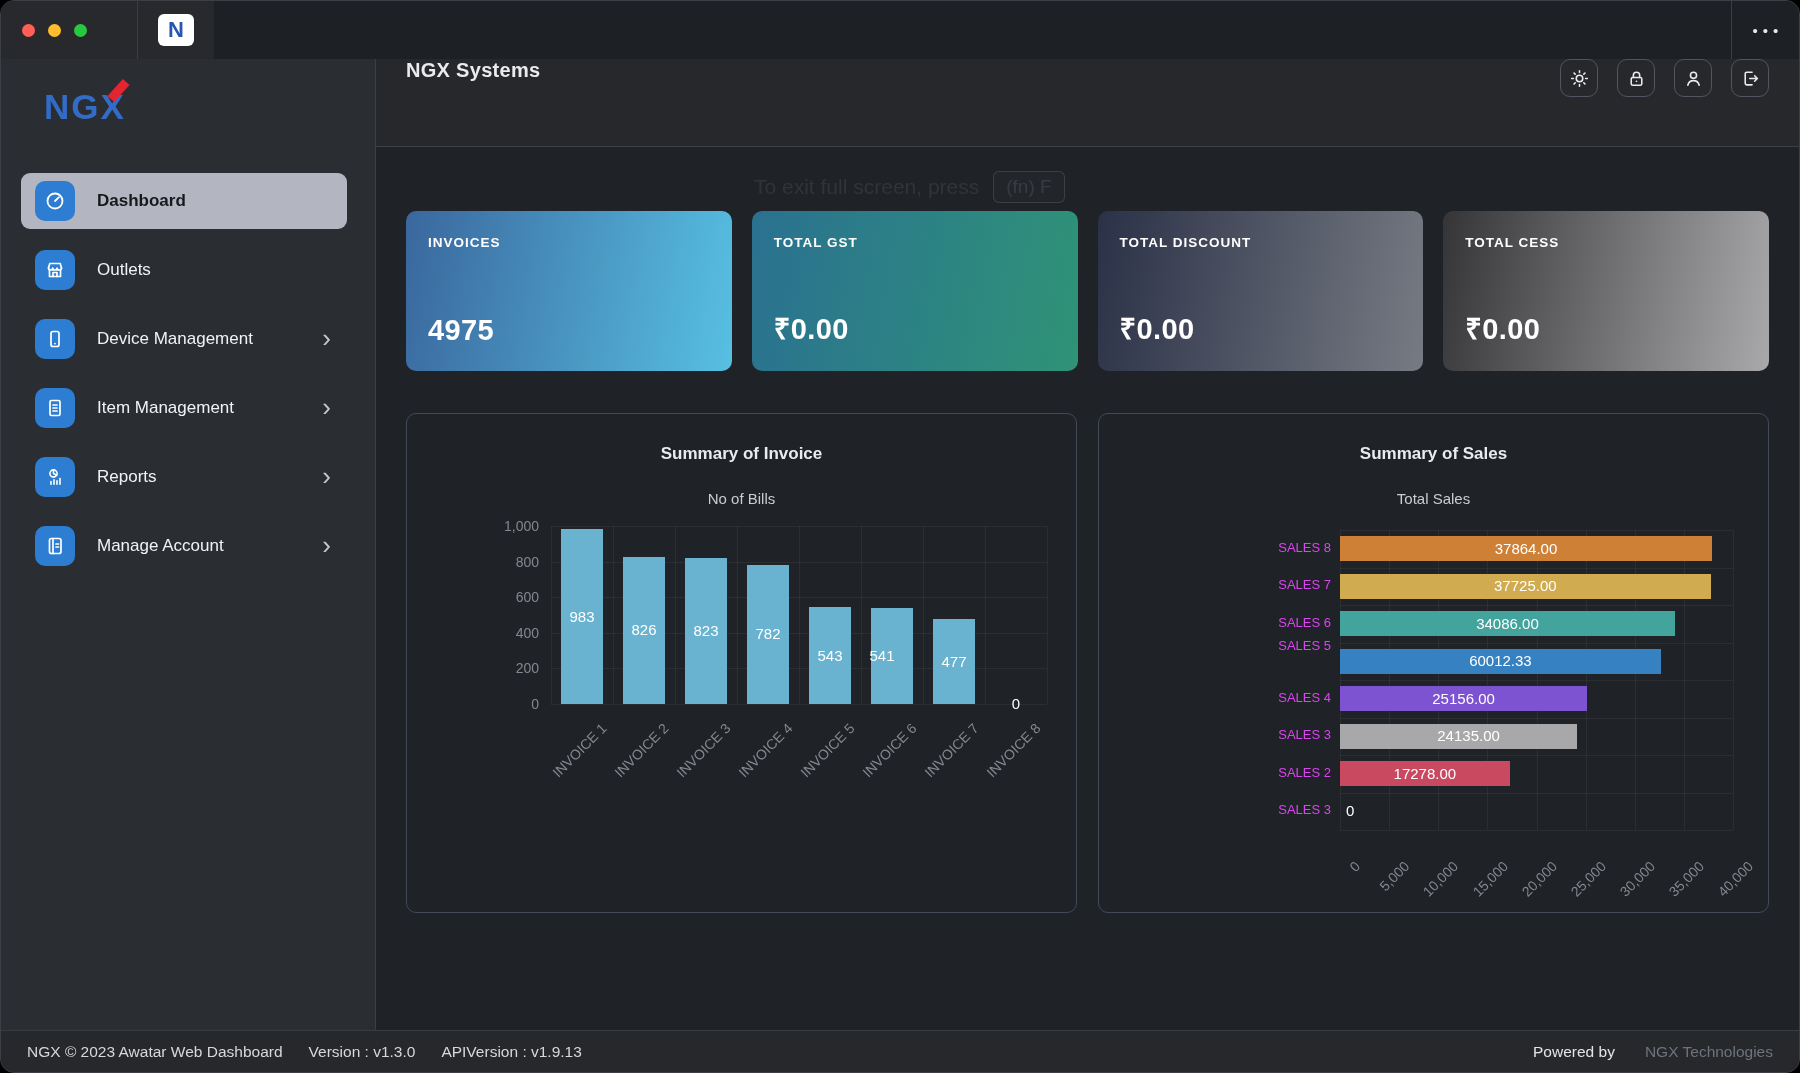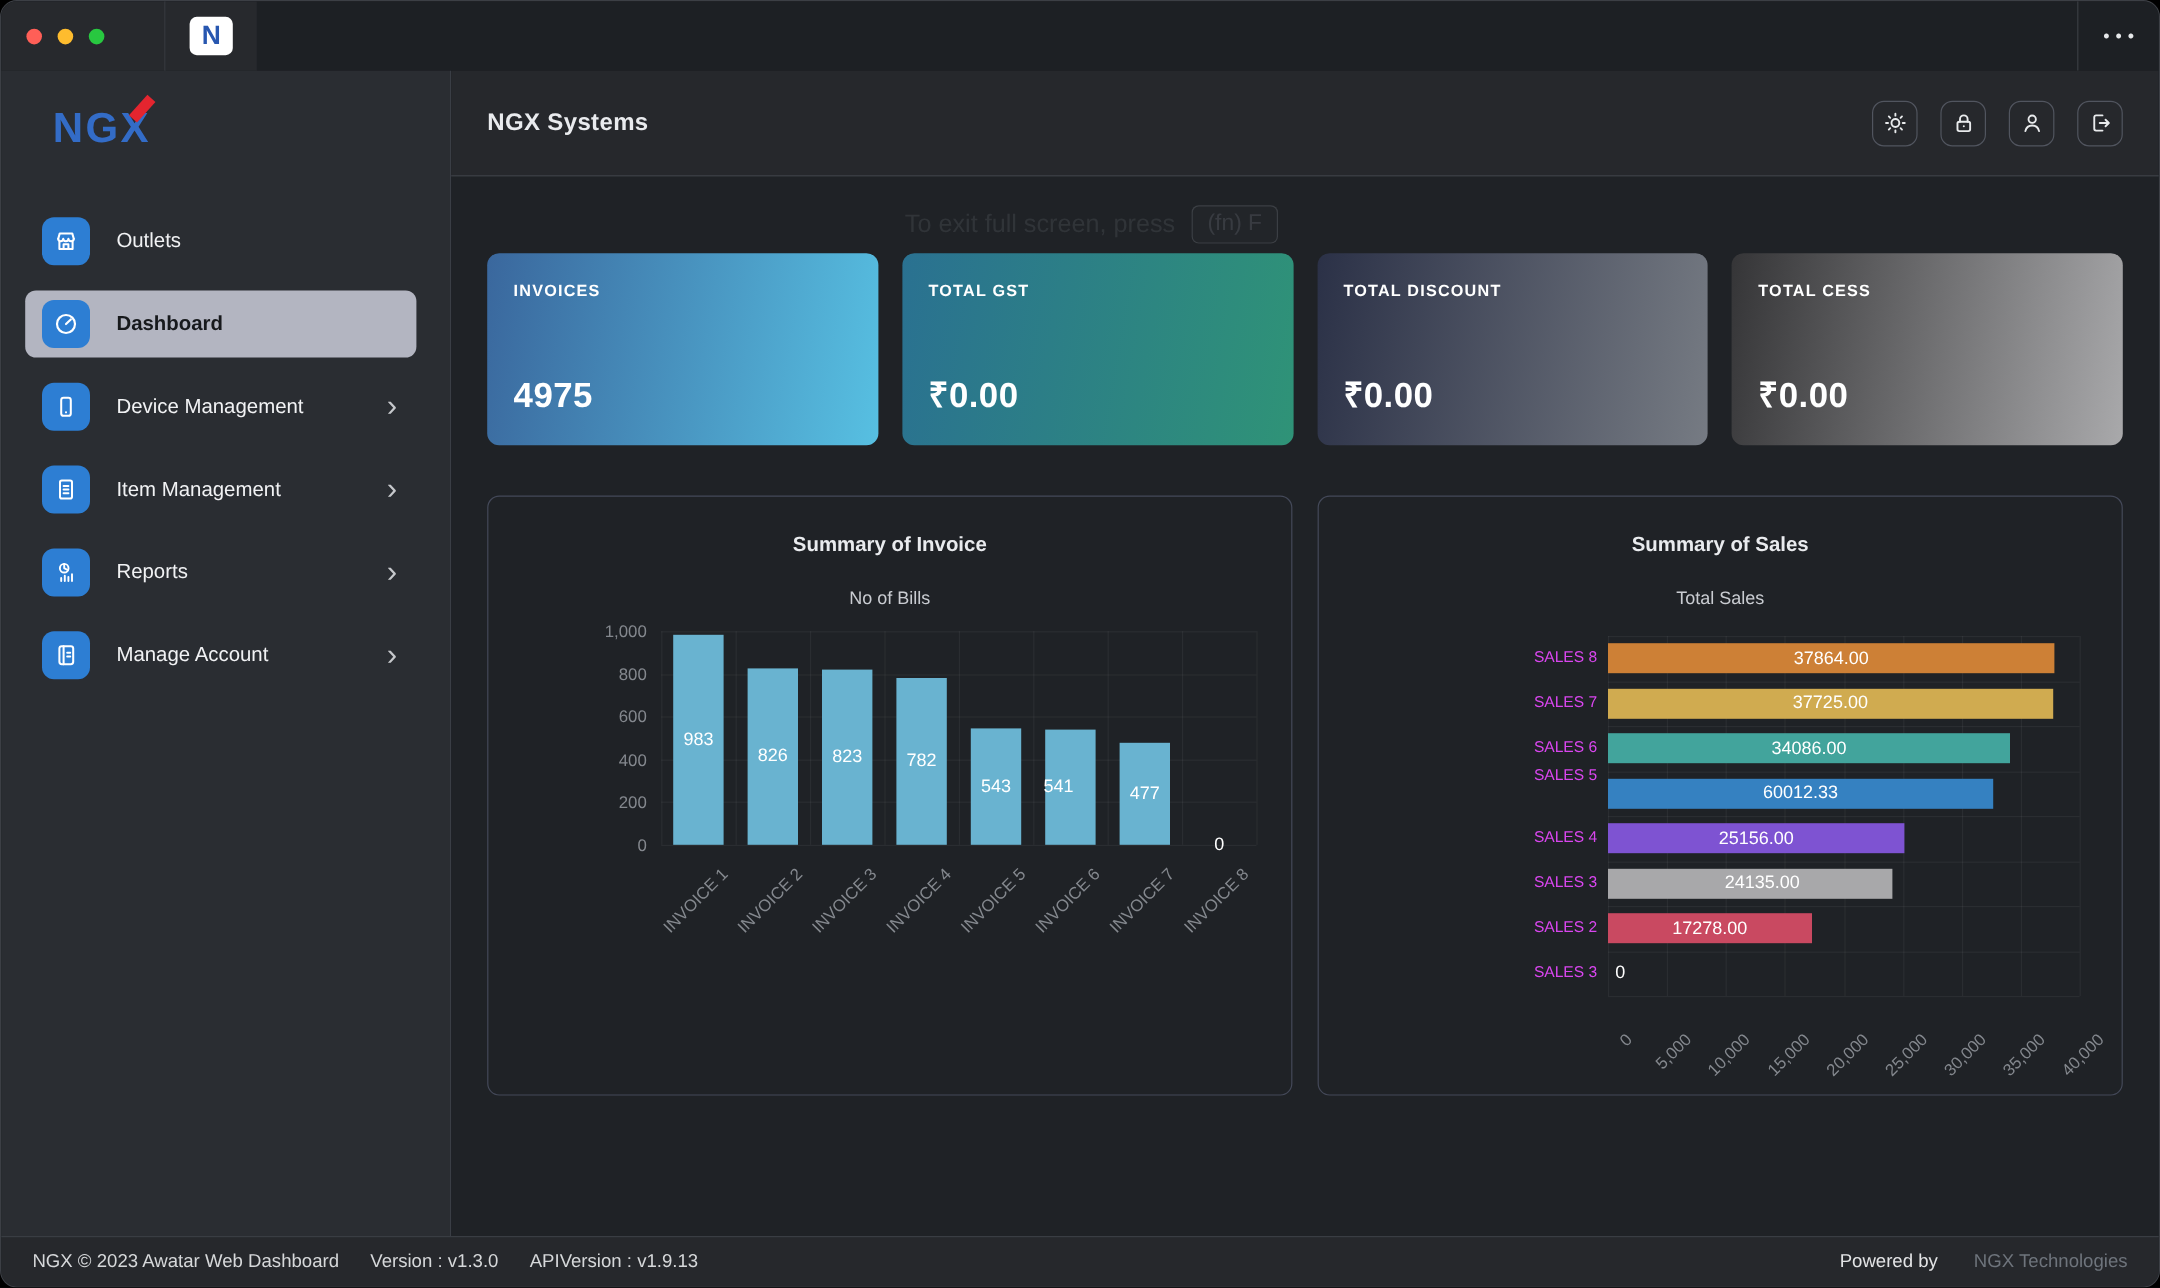--- a/index.html
+++ b/index.html
@@ -29,21 +29,21 @@
   .nav-item{height:56px;margin:0 28px 13px 20px;border-radius:9px;display:flex;align-items:center;
             padding:0 16px 0 14px;cursor:pointer;}
   .nav-item.active{background:#b3b5c1;}
   .nav-icon{width:40px;height:40px;border-radius:10px;background:#2d7ed3;display:flex;align-items:center;
             justify-content:center;flex-shrink:0;}
   .nav-label{margin-left:22px;font-size:17px;color:#f1f2f4;flex:1;}
   .nav-item.active .nav-label{color:#17191c;font-weight:bold;}
   .nav-chevron{color:#c6c8cc;font-size:26px;line-height:1;font-weight:normal;margin-top:-3px;}
   
   .main{flex:1;display:flex;flex-direction:column;position:relative;background:#1f2226;min-width:0;}
-  .main-header{height:88px;background:#26282c;border-bottom:1px solid #3d4148;display:flex;align-items:center;
+  .main-header{height:88px;background:#26282c;border-bottom:1px solid #3d4148;display:flex;
                padding:0 30px;box-sizing:border-box;flex-shrink:0;}
   .page-title{font-size:20px;font-weight:bold;color:#e9ebee;letter-spacing:.3px;}
   .header-actions{margin-left:auto;display:flex;gap:19px;}
   .icon-btn{width:38px;height:38px;border:1.5px solid #51555f;border-radius:10px;background:transparent;
             display:flex;align-items:center;justify-content:center;cursor:pointer;padding:0;}
   .toast{position:absolute;top:112px;left:378px;display:flex;align-items:center;gap:14px;z-index:5;pointer-events:none;}
   .toast-text{font-size:21px;color:rgba(190,198,212,.11);}
   .toast-key{font-size:19px;color:rgba(190,198,212,.14);border:1.5px solid rgba(190,198,212,.16);
              border-radius:6px;padding:4px 12px;background:rgba(255,255,255,.015);}
   
@@ -95,40 +95,40 @@
   </div>
 
   <div class="app">
 
     <div class="sidebar">
       <div class="logo">
         <span class="logo-text">NG</span><span class="logo-x"><span>X</span><span class="logo-red"></span></span>
       </div>
       <div class="nav">
 
+        <div class="nav-item active">
+          <span class="nav-icon">
+            <svg width="22" height="22" viewBox="0 0 22 22" fill="none" stroke="#fff" stroke-width="1.8" stroke-linecap="round">
+              <circle cx="11" cy="11" r="7.5"></circle>
+                <path d="M11 11 L15 7.2"></path>
+              </svg>
+          </span>
+          <span class="nav-label">Dashboard</span>
+        </div>
+
         <div class="nav-item">
           <span class="nav-icon">
             <svg width="22" height="22" viewBox="0 0 22 22" fill="none" stroke="#fff" stroke-width="1.7" stroke-linecap="round" stroke-linejoin="round">
               <path d="M4.5 9 L5.8 4.5 H16.2 L17.5 9"></path>
                 <path d="M4.5 9 C4.5 10.2 5.5 11 6.6 11 C7.8 11 8.7 10.2 8.7 9 C8.7 10.2 9.7 11 10.9 11 C12 11 13 10.2 13 9 C13 10.2 14 11 15.2 11 C16.4 11 17.5 10.2 17.5 9"></path>
                 <path d="M5.5 11.5 V17.5 H16.5 V11.5"></path>
                 <path d="M9 17.5 V13.5 H13 V17.5"></path>
               </svg>
           </span>
           <span class="nav-label">Outlets</span>
-        </div>
-
-        <div class="nav-item active">
-          <span class="nav-icon">
-            <svg width="22" height="22" viewBox="0 0 22 22" fill="none" stroke="#fff" stroke-width="1.8" stroke-linecap="round">
-              <circle cx="11" cy="11" r="7.5"></circle>
-                <path d="M11 11 L15 7.2"></path>
-              </svg>
-          </span>
-          <span class="nav-label">Dashboard</span>
         </div>
 
         <div class="nav-item">
           <span class="nav-icon">
             <svg width="22" height="22" viewBox="0 0 22 22" fill="none" stroke="#fff" stroke-width="1.7">
               <rect x="7" y="3.5" width="8" height="15" rx="2"></rect>
                 <circle cx="11" cy="15.6" r="0.9" fill="#fff" stroke="none"></circle>
               </svg>
           </span>
           <span class="nav-label">Device Management</span>

